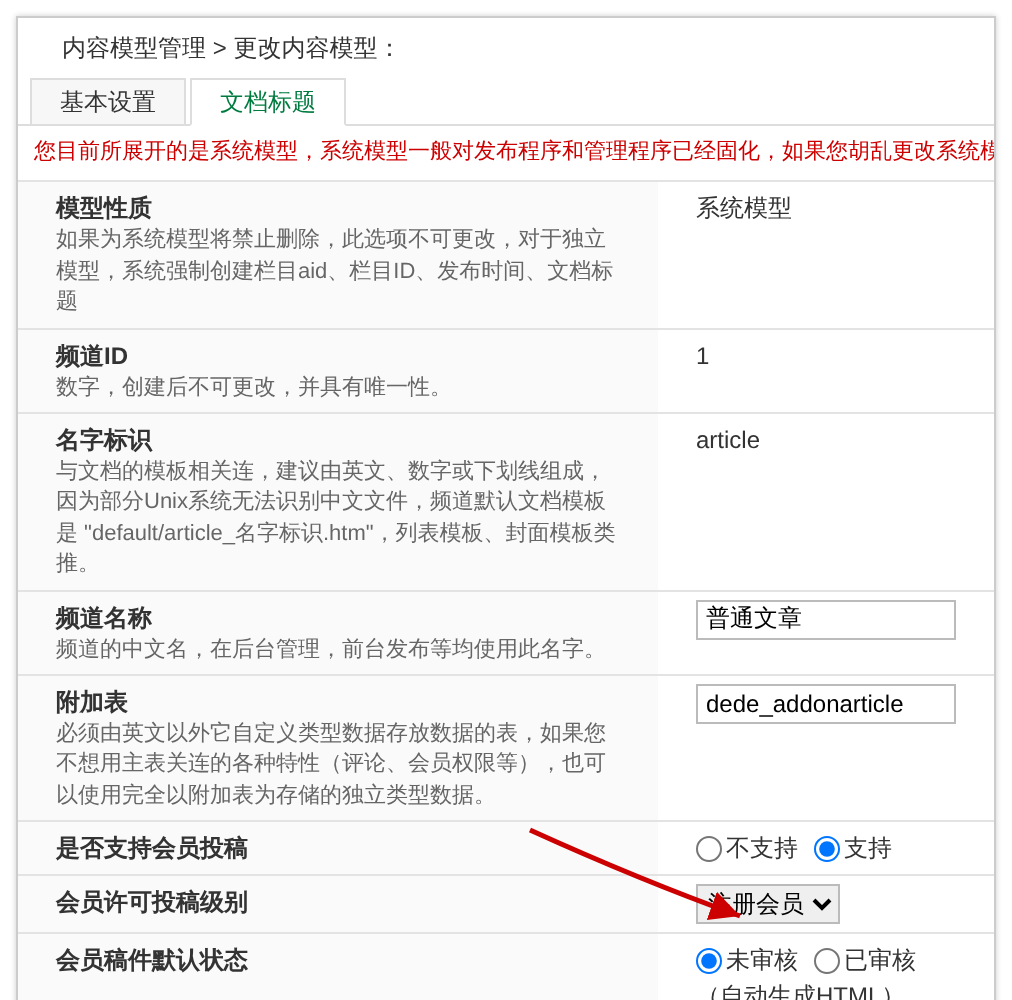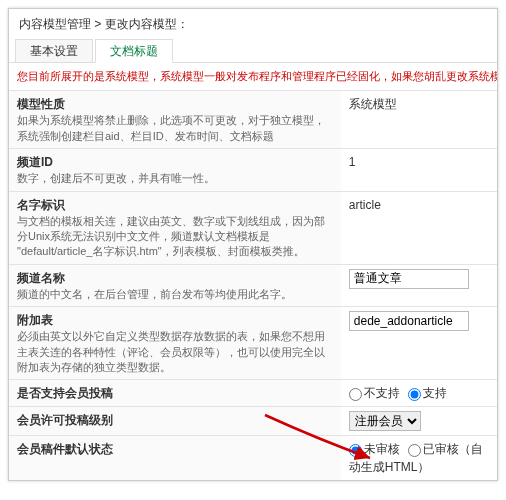--- a/index.html
+++ b/index.html
@@ -1,30 +1,30 @@
 <!DOCTYPE html>
 <html><head>
 <meta charset="utf-8">
 <style>
 *{box-sizing:border-box;margin:0;padding:0}
 body{font:12px/1.5 Arial,"Microsoft YaHei",sans-serif;color:#333;background:#fff;padding:8px}
 .wrap{border:1px solid #ccc;width:490px;box-shadow:0 0 3px rgba(0,0,0,0.2)}
-.breadcrumb{padding:6px 10px;font-size:12px;background:#fff}
+.breadcrumb{padding:6px 22px;font-size:12px;background:#fff}
 .tabs{display:flex;border-bottom:1px solid #ddd;padding:0 6px}
 .tab{padding:2px 14px;margin-right:2px;border:1px solid #ddd;border-bottom:none;cursor:pointer;background:#f7f7f7;font-size:12px}
 .tab.active{background:#fff;border-bottom:1px solid #fff;margin-bottom:-1px;color:#007b3f}
 .warn{color:#c00;padding:6px 8px;font-size:11px;line-height:1.4;white-space:nowrap;overflow:hidden}
 table{width:100%;border-collapse:collapse}
 tr{border-top:1px solid #e3e3e3}
-td{padding:4px 8px;vertical-align:top;font-size:12px}
+td{padding:4px 19px;vertical-align:top;font-size:12px}
 td.l{width:68%;background:#fafafa}
 td.r{width:32%}
 .lbl{font-weight:bold}
 .desc{color:#666;font-size:11px;line-height:1.4}
-input[type=text]{width:120px;border:1px solid #bbb;padding:2px 4px;font-size:12px}
+input[type=text]{width:130px;border:1px solid #bbb;padding:2px 4px;font-size:12px}
 select{border:1px solid #bbb;font-size:12px;padding:1px}
 input[type=radio]{vertical-align:middle;margin-right:2px}
 .radlbl{margin-right:8px;font-size:12px}
 .arrow{position:absolute;pointer-events:none}
 </style>
 </head>
 <body>
 
 <div class="wrap">
   <div class="breadcrumb">

